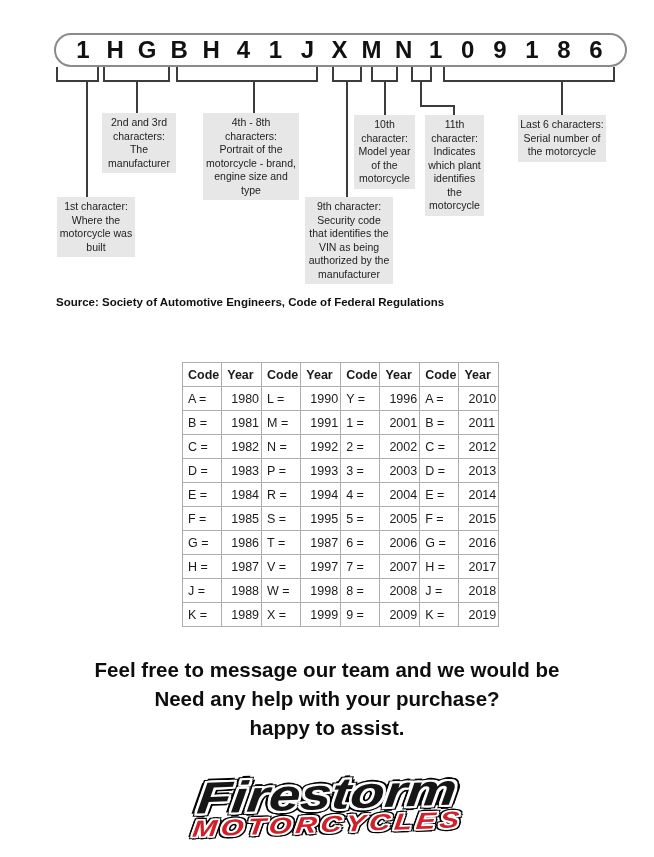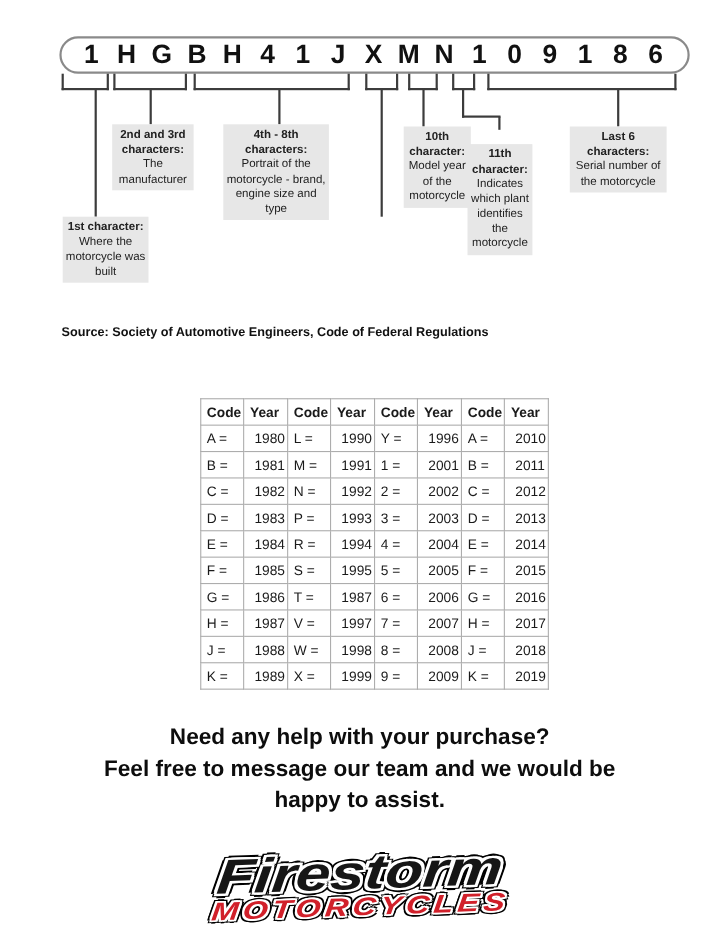--- a/index.html
+++ b/index.html
@@ -30,21 +30,21 @@
     height:15px;top:67px;
   }
   .vline{position:absolute;width:2px;background:#3c3c3c;}
   .elbow{position:absolute;box-sizing:border-box;border-left:2px solid #3c3c3c;border-bottom:2px solid #3c3c3c;}
   
   .label-box{
     position:absolute;background:#e7e7e7;
     font-size:10.5px;line-height:13.5px;text-align:center;
     padding:3px 2px;box-sizing:border-box;color:#222;
   }
-  .lbl-title{display:block;font-weight:bold;}
+  .lbl-title{display:block;font-weight:normal;}
   .lbl-body{display:block;}
   
   .source{position:absolute;left:56px;top:296px;font-size:11.5px;color:#111;font-weight:bold;}
   
   .year-table{
     position:absolute;left:182px;top:362px;
     border-collapse:collapse;table-layout:fixed;
   }
   .year-table th,.year-table td{
     border:1px solid #adadad;
@@ -135,25 +135,29 @@
     <span class="lbl-body">Where the motorcycle was built</span>
   </div>
   <div class="label-box" style="left:102px;top:113px;width:74px;">
     <span class="lbl-title">2nd and 3rd characters:</span>
     <span class="lbl-body">The manufacturer</span>
   </div>
   <div class="label-box" style="left:203px;top:113px;width:96px;">
     <span class="lbl-title">4th - 8th characters:</span>
     <span class="lbl-body">Portrait of the motorcycle - brand, engine size and type</span>
   </div>
-  <div class="label-box" style="left:367px;top:115px;width:61px;">
+  <div class="label-box" style="left:305px;top:197px;width:88px;">
+    <span class="lbl-title">9th character:</span>
+    <span class="lbl-body">Security code that identifies the VIN as being authorized by the manufacturer</span>
+  </div>
+  <div class="label-box" style="left:354px;top:115px;width:61px;">
     <span class="lbl-title">10th character:</span>
     <span class="lbl-body">Model year of the motorcycle</span>
   </div>
-  <div class="label-box" style="left:425px;top:115px;width:59px;margin-top:16px;">
+  <div class="label-box" style="left:425px;top:115px;width:59px;">
     <span class="lbl-title">11th character:</span>
     <span class="lbl-body">Indicates which plant identifies the motorcycle</span>
   </div>
   <div class="label-box" style="left:518px;top:115px;width:88px;">
     <span class="lbl-title">Last 6 characters:</span>
     <span class="lbl-body">Serial number of the motorcycle</span>
   </div>
 
   <div class="source">Source:  Society of Automotive Engineers, Code of Federal Regulations</div>
 
@@ -278,22 +282,22 @@
           <td class="year-cell">1999</td>
           <td class="code-cell">9 =</td>
           <td class="year-cell">2009</td>
           <td class="code-cell">K =</td>
           <td class="year-cell">2019</td>
         </tr>
       </tbody>
   </table>
 
   <div class="help">
+    <div>Feel free to message our team and we would be</div>
     <div>Need any help with your purchase?</div>
-    <div>Feel free to message our team and we would be</div>
     <div>happy to assist.</div>
   </div>
 
   <div class="logo">
     <span class="logo-main">Firestorm</span>
     <span class="logo-sub">MOTORCYCLES</span>
   </div>
 
 </div>
 

